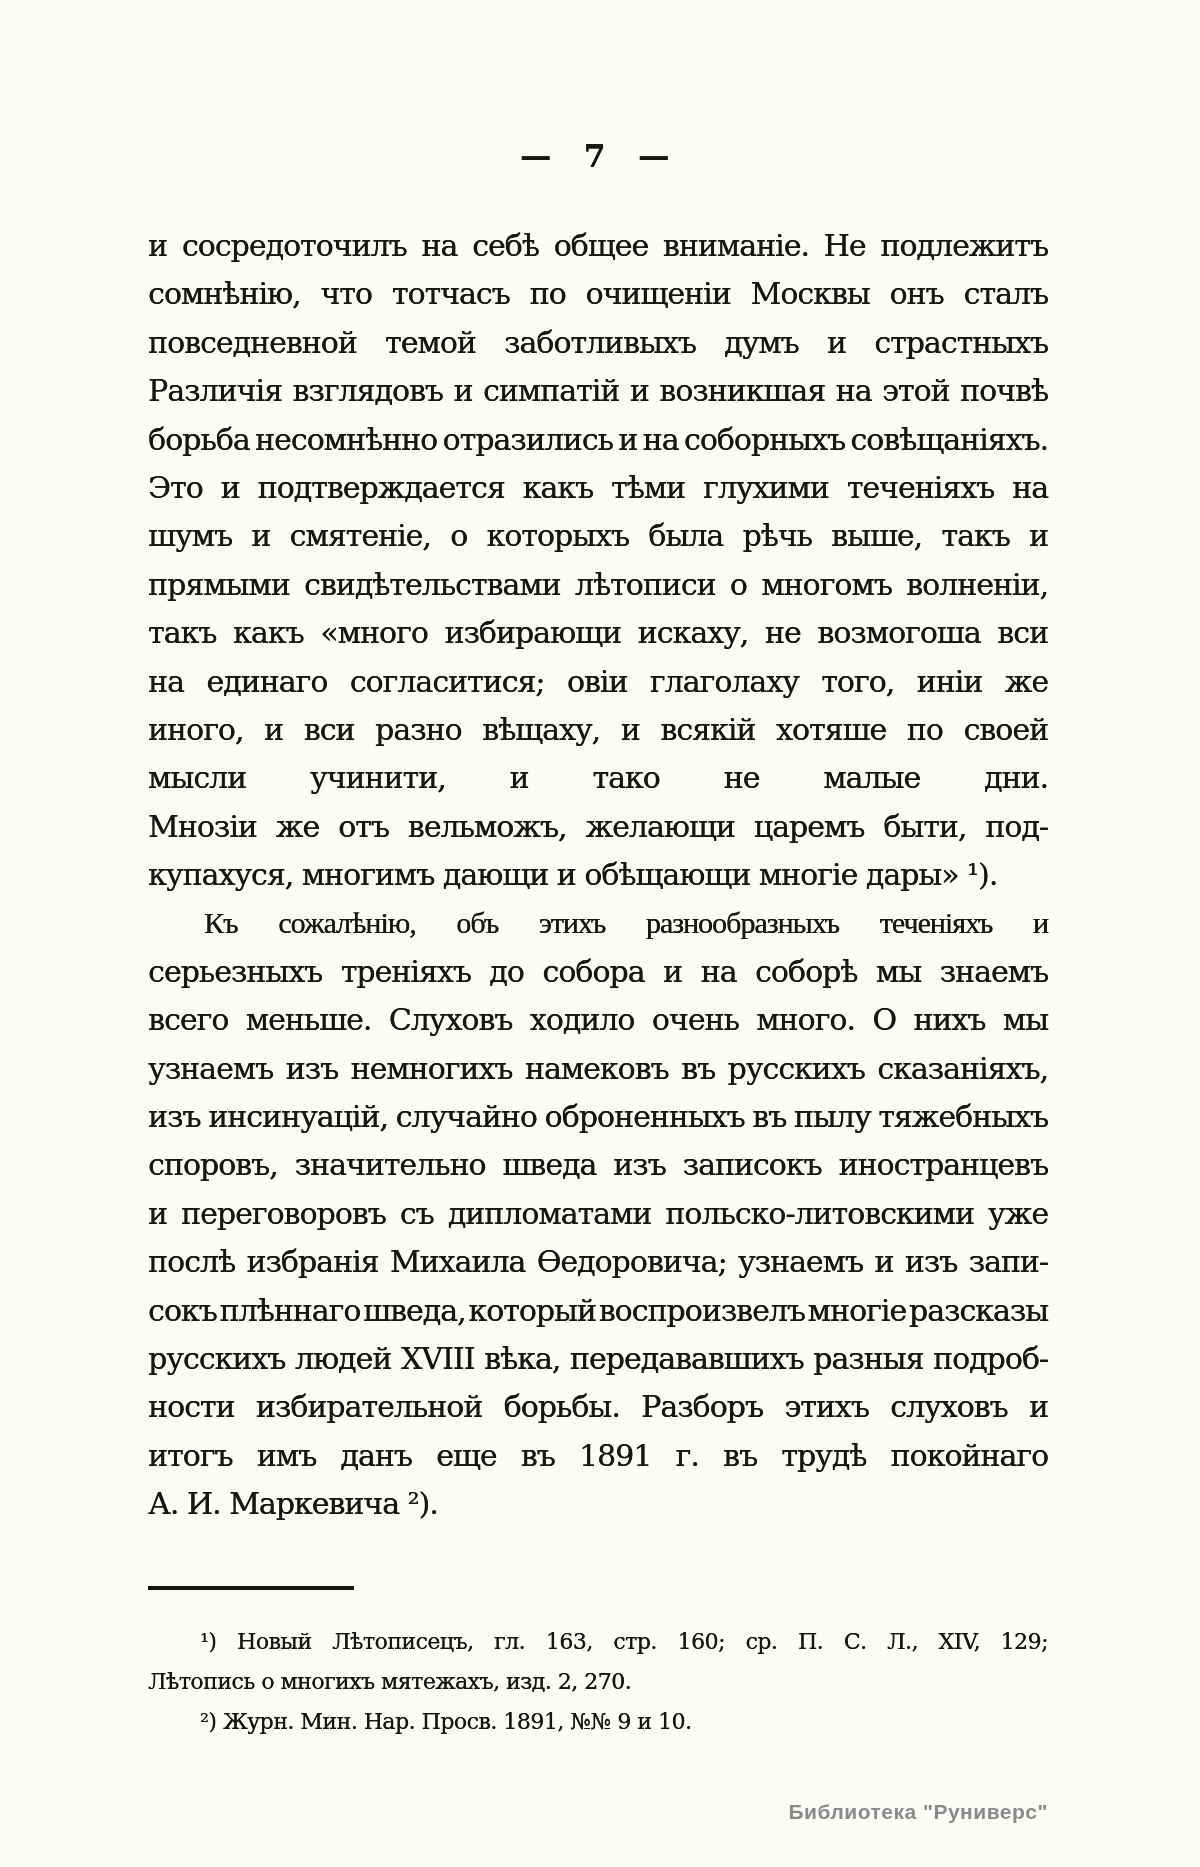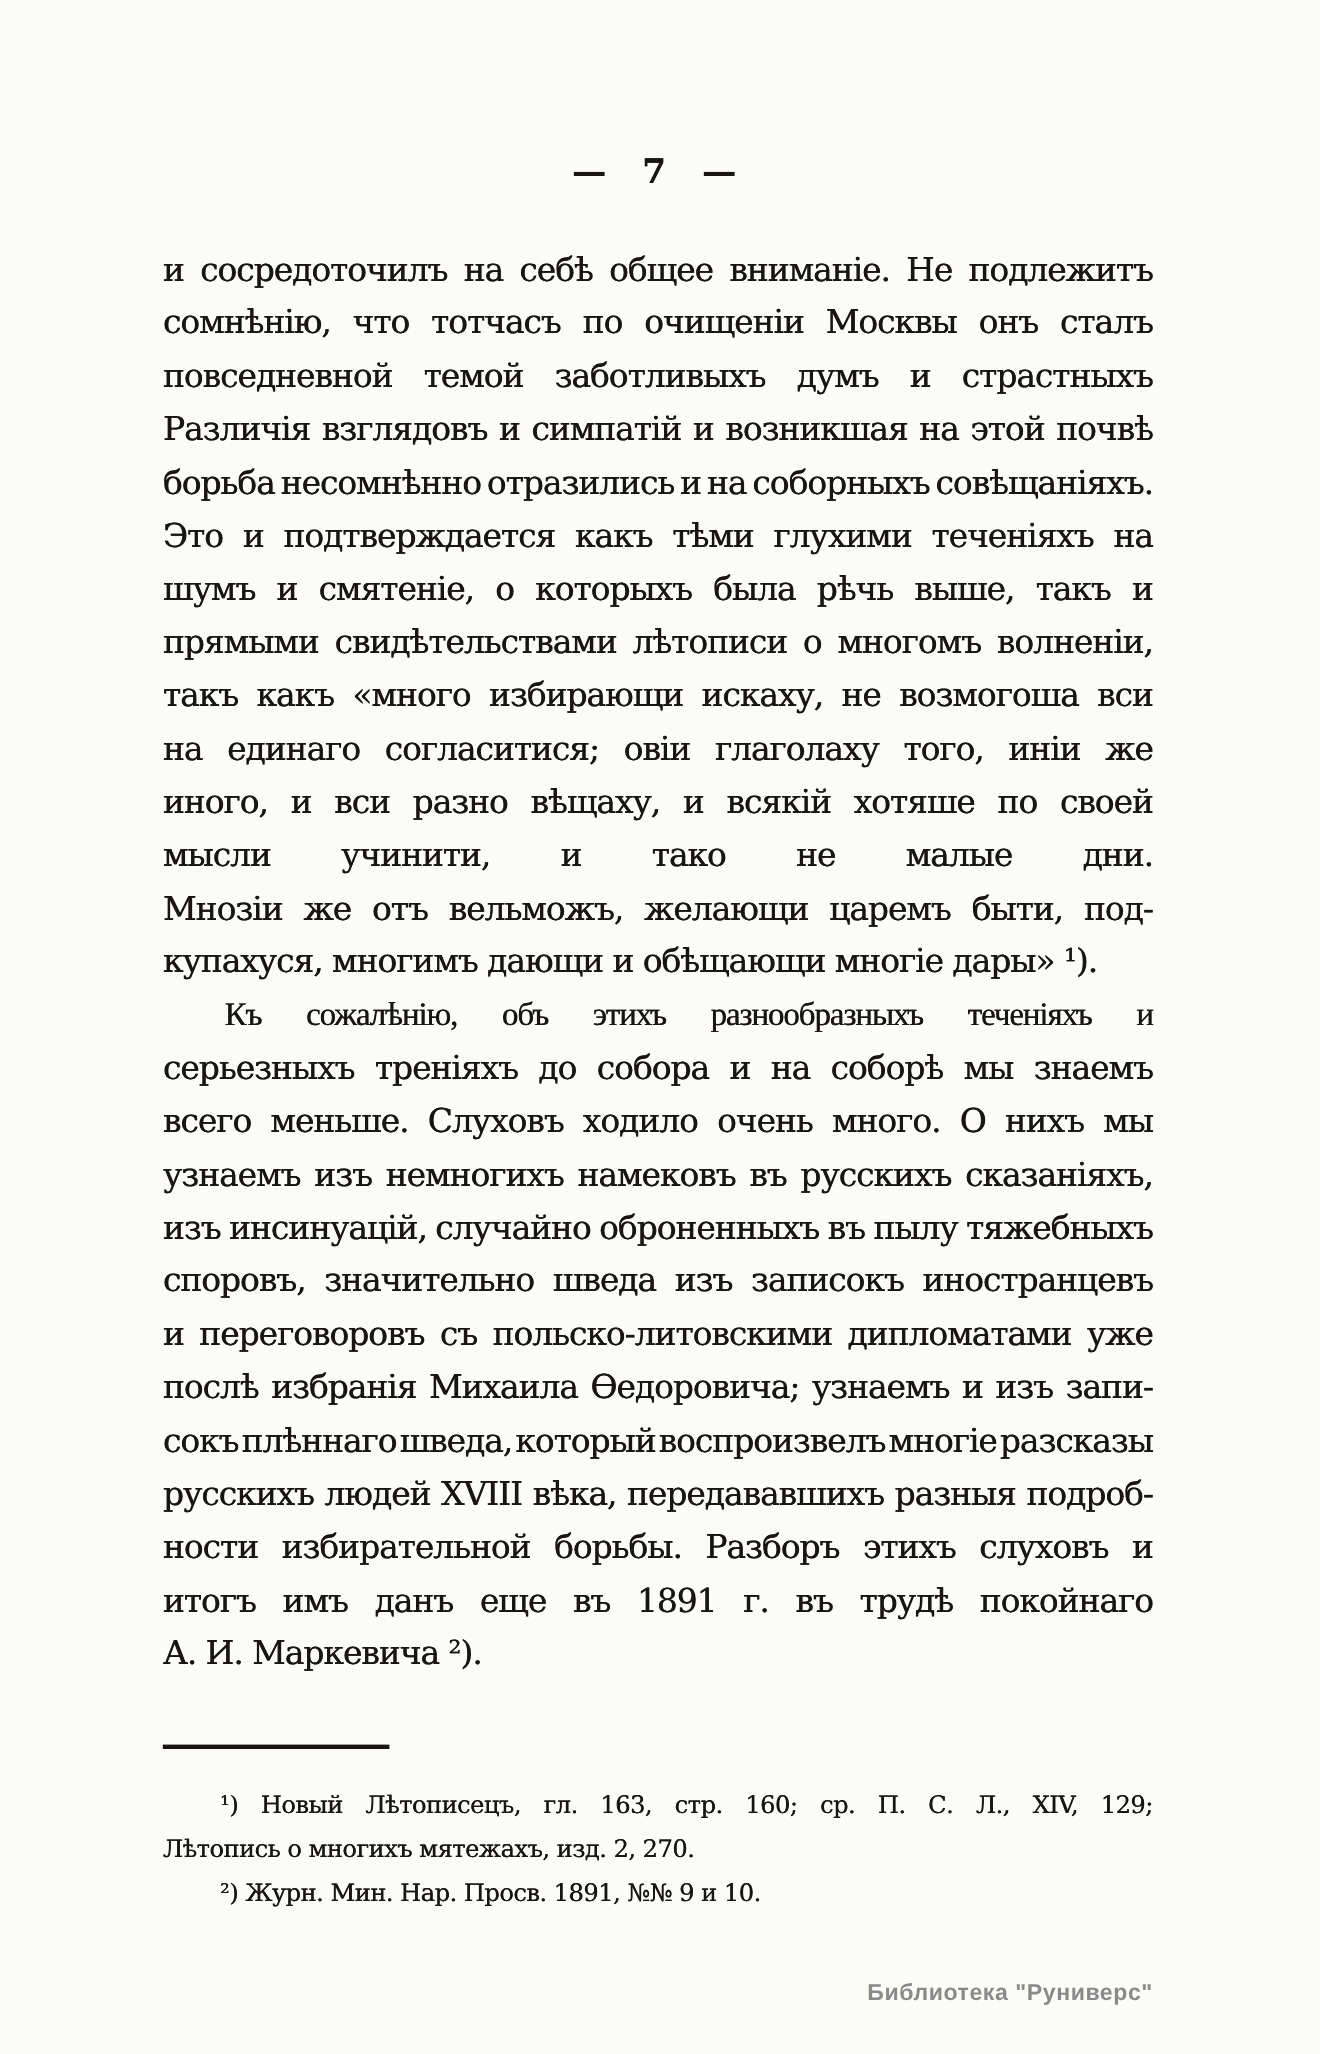--- a/index.html
+++ b/index.html
@@ -281,22 +281,22 @@
           <span>значительно</span>
           <span>шведа</span>
           <span>изъ</span>
           <span>записокъ</span>
           <span>иностранцевъ</span>
         </div>
         <div class="line j">
           <span>и</span>
           <span>переговоровъ</span>
           <span>съ</span>
+          <span>дипломатами</span>
           <span>польско-литовскими</span>
-          <span>дипломатами</span>
           <span>уже</span>
         </div>
         <div class="line j">
           <span>послѣ</span>
           <span>избранія</span>
           <span>Михаила</span>
           <span>Ѳедоровича;</span>
           <span>узнаемъ</span>
           <span>и</span>
           <span>изъ</span>

